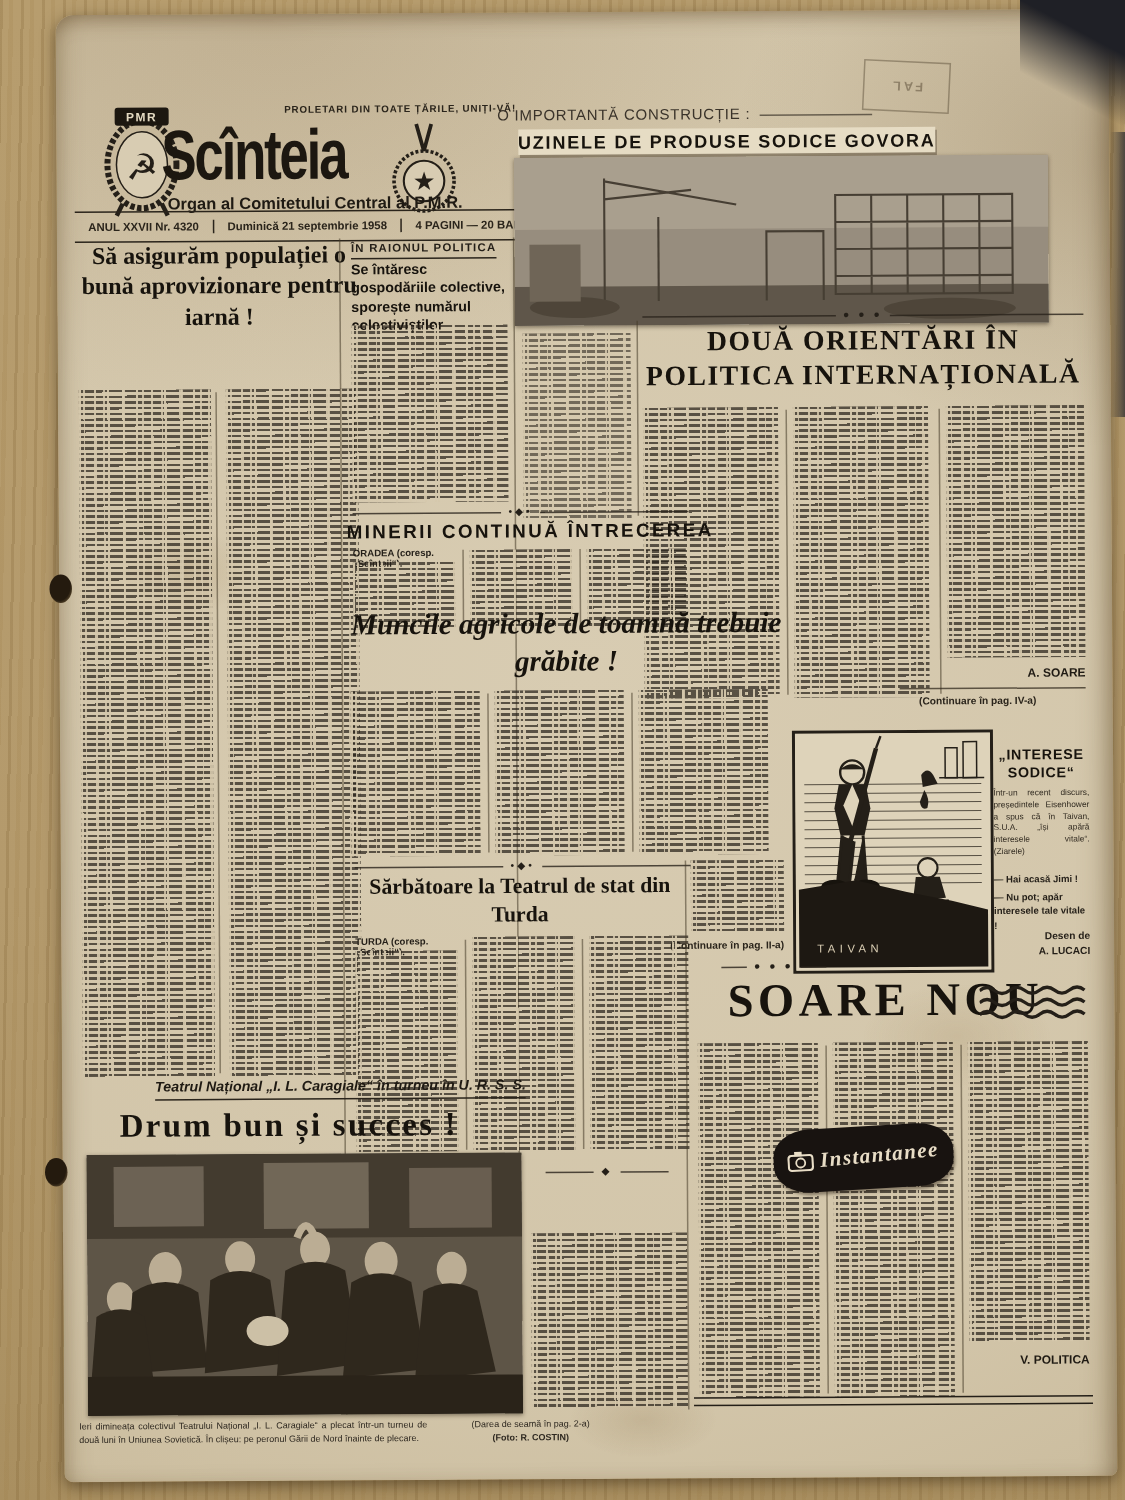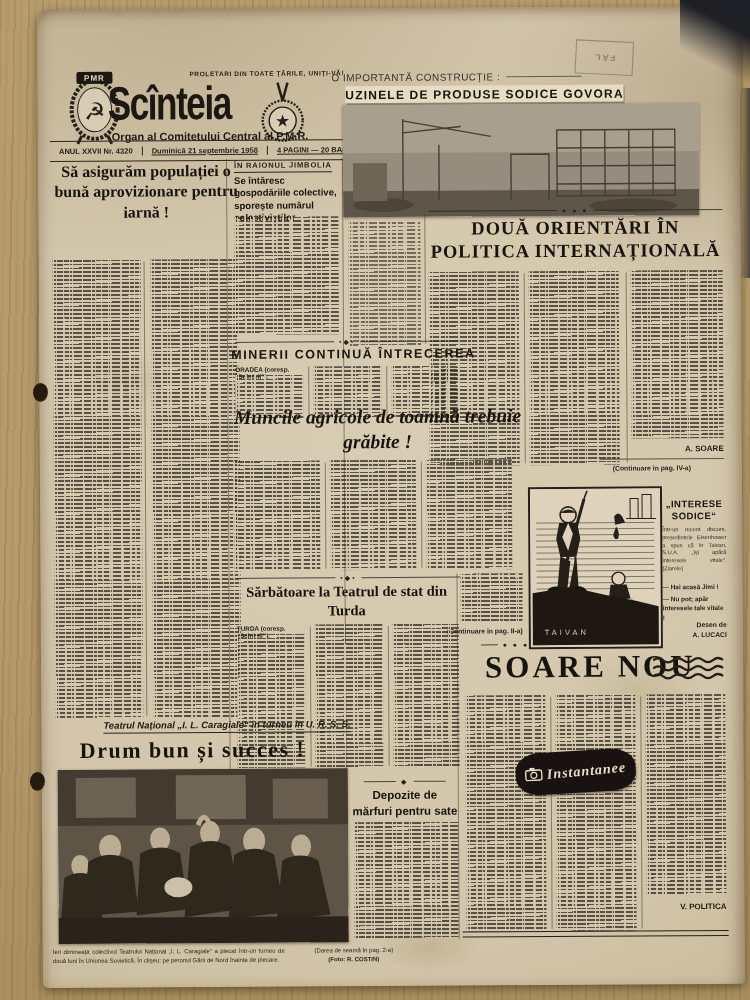--- a/index.html
+++ b/index.html
@@ -47,21 +47,21 @@
   .orn::before,.orn::after{content:"";flex:1;border-top:1.4px solid rgba(40,34,26,.8);}
   .orn span{font-size:7px;line-height:1;letter-spacing:2px;}
 
   .masthead-title{font-size:47px;font-weight:900;letter-spacing:-2px;
     transform:scaleX(.75);transform-origin:0 50%;white-space:nowrap;color:#1c1710;}
   .slogan{font-size:6.5px;font-weight:bold;letter-spacing:.6px;color:#2a241b;white-space:nowrap;}
   .subtitle{font-size:11px;font-weight:bold;color:#1f1a13;white-space:nowrap;}
   .dateline{display:flex;align-items:center;height:19px;border-top:1.6px solid #2a241b;border-bottom:1.6px solid #2a241b;
     font-size:7.6px;font-weight:bold;color:#2a241b;}
   .dateline>span{padding:0 9px;white-space:nowrap;text-align:center;}
-  .dateline>span+span{border-left:1.2px solid #2a241b;text-decoration:underline;}
+  .dateline>span+span{border-left:1.2px solid #2a241b;}
 
   .kicker-line{display:flex;align-items:center;gap:6px;font-size:10px;letter-spacing:.5px;color:#3a332a;white-space:nowrap;}
   .kicker-line::after{content:"";flex:1;border-top:1px solid rgba(58,51,42,.7);}
   .band-head{background:#e6dcc4;color:#17130d;font-weight:800;font-size:12px;letter-spacing:1.2px;
     display:flex;align-items:center;justify-content:center;white-space:nowrap;
     box-shadow:1px 2px 0 rgba(40,30,15,.35);}
 
   .h-lead{font-size:16px;font-weight:bold;text-align:center;line-height:1.28;color:#17130d;}
   .h-politics{font-size:18.5px;font-weight:bold;text-align:center;letter-spacing:1px;line-height:1.25;color:#17130d;}
   .h-miners{font-size:12.5px;font-weight:800;text-align:center;letter-spacing:1.6px;color:#17130d;white-space:nowrap;}
@@ -156,21 +156,21 @@
       <rect width="356" height="112" fill="rgba(120,95,55,.14)"></rect>
     </svg>
 
     <div class="abs h-lead serif" style="left:12px;top:152px;width:192px;">Să asigurăm populației o bună aprovizionare pentru iarnă !</div>
     <div class="abs ft" style="left:14px;top:250px;width:88px;height:458px;"></div>
     <div class="abs ft" style="left:112px;top:250px;width:88px;height:458px;"></div>
     <div class="abs vline" style="left:105px;top:252px;height:454px;"></div>
 
     <div class="abs vline" style="left:188px;top:150px;height:784px;"></div>
 
-    <div class="abs kick-small" style="left:196px;top:152px;">ÎN RAIONUL JIMBOLIA</div>
+    <div class="abs kick-small" style="left:196px;top:152px;">ÎN RAIONUL POLITICA</div>
     <div class="abs h-jimbolia" style="left:196px;top:166px;width:104px;">Se întăresc gospodăriile colective, sporește numărul colectiviștilor</div>
     <div class="abs ft" style="left:196px;top:208px;width:104px;height:118px;"></div>
 
     <div class="abs vline" style="left:304px;top:150px;height:614px;"></div>
     <div class="abs vline" style="left:304px;top:768px;height:164px;"></div>
 
     <div class="abs ft light" style="left:310px;top:214px;width:72px;height:124px;"></div>
     <div class="abs vline" style="left:386px;top:206px;height:130px;"></div>
 
     <div class="abs orn" style="left:390px;top:200px;width:294px;">
@@ -332,21 +332,20 @@
       <p class="tiny" style="margin:0;width:232px;">Ieri dimineața colectivul Teatrului Național „I. L. Caragiale“ a plecat într-un turneu de două luni în Uniunea Sovietică. În clișeu: pe peronul Gării de Nord înainte de plecare.</p>
       <div style="width:118px;text-align:center;">
         <div class="tiny" style="text-align:center;">(Darea de seamă în pag. 2-a)</div>
         <div class="tiny" style="text-align:center;font-weight:bold;">(Foto: R. COSTIN)</div>
       </div>
     </div>
 
     <div class="abs orn" style="left:322px;top:770px;width:82px;">
         <span>◆</span>
       </div>
-    <div class="abs h-depozite" style="left:310px;top:780px;width:106px;">Depozite de mărfuri pentru sate</div>
     <div class="abs ft" style="left:312px;top:814px;width:104px;height:116px;"></div>
 
   </div>
 
   <div class="abs hole" style="left:33px;top:383px;"></div>
   <div class="abs hole" style="left:30px;top:772px;"></div>
 
   <div class="abs corner-dark"></div>
   <div class="abs edge-dark"></div>
 </div>

